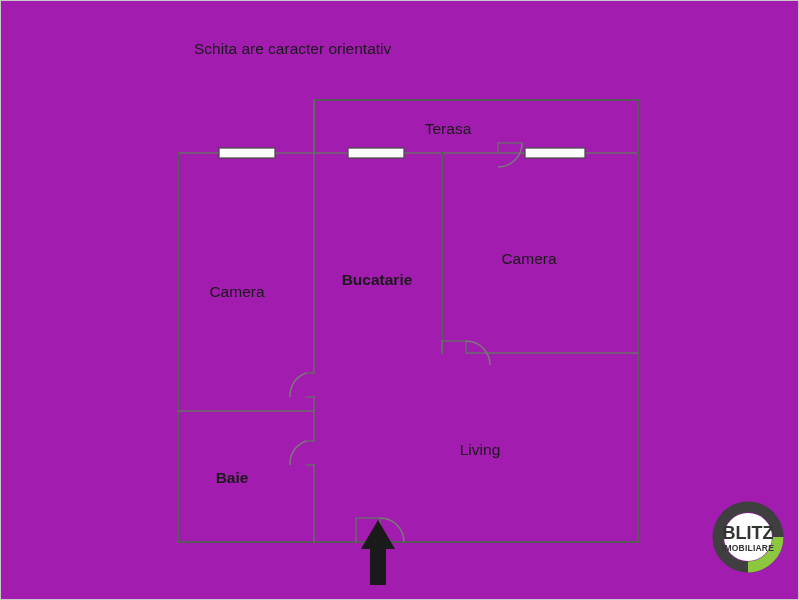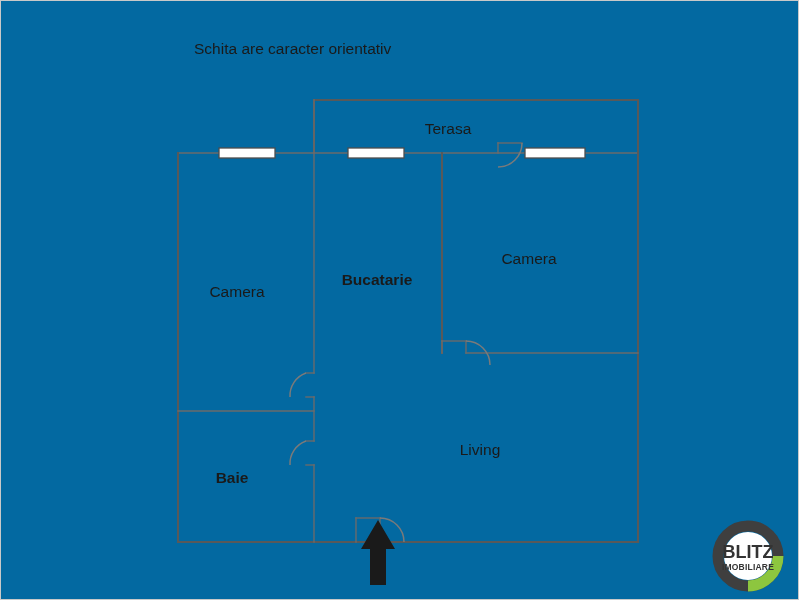--- a/index.html
+++ b/index.html
@@ -7,21 +7,21 @@
     padding: 0;
     background: #ffffff;
   }
   body {
     font-family: "Liberation Sans", sans-serif;
   }
   #page {
     position: relative;
     width: 799px;
     height: 600px;
-    background: #0369a1;
+    background: #a21caf;
     border: 1px solid #c9c9c9;
     box-sizing: border-box;
     overflow: hidden;
   }
   #plan-svg {
     position: absolute;
     left: 0;
     top: 0;
     width: 799px;
     height: 600px;
@@ -66,21 +66,21 @@
     stroke: #4d4d4d;
     stroke-width: 1.3;
     fill: #ffffff;
   }
   .entry-arrow {
     fill: #1a1a1a;
   }
   .logo-wrap {
     position: absolute;
     right: 8px;
-    bottom: 1px;
+    bottom: 20px;
     width: 84px;
     height: 84px;
   }
 </style>
 </head>
 <body>
 
 <div id="page">
 
   <svg id="plan-svg" viewBox="0 0 799 600">

